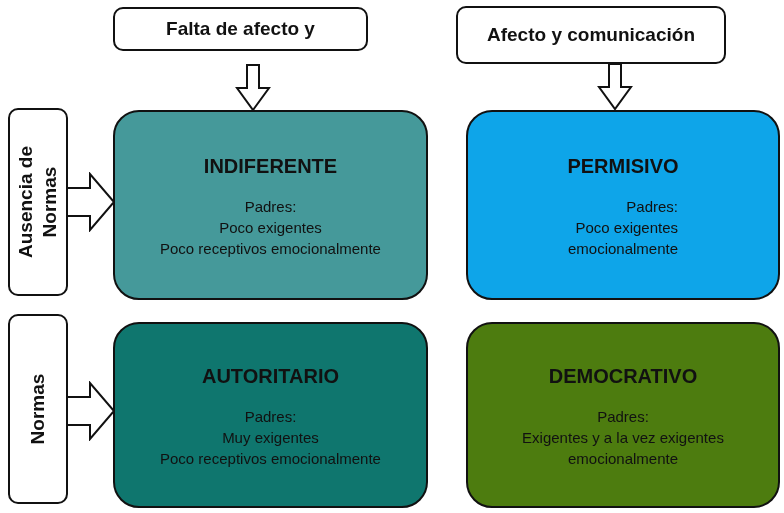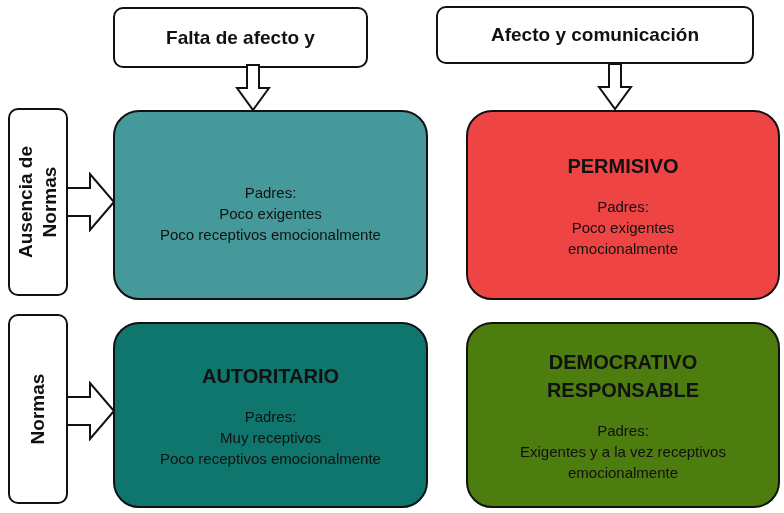--- a/index.html
+++ b/index.html
@@ -11,24 +11,24 @@
     .side { background: #fff; border-radius: 10px; }
     .side .vtext { transform: rotate(-90deg); white-space: nowrap; font-weight: bold; font-size: 19px; line-height: 24px; text-align: center; }
     .card { border-radius: 26px; }
     .card .title { font-weight: bold; font-size: 20px; line-height: 28px; }
     .card .body { margin-top: 16px; font-size: 15px; line-height: 21px; }
     .arrow { position: absolute; }
   </style>
 </head>
 <body>
 
-<div class="box hdr" style="left:113px; top:7px; width:255px; height:61px;">
+<div class="box hdr" style="left:113px; top:7px; width:255px; height:44px;">
   <span>Falta de afecto y</span>
 </div>
-<div class="box hdr" style="left:436px; top:6px; width:318px; height:58px;">
+<div class="box hdr" style="left:456px; top:6px; width:270px; height:58px;">
   <span>Afecto y comunicación</span>
 </div>
 
 <svg class="arrow" style="left:233px; top:64px;" width="40" height="48" viewBox="0 0 40 48">
   <polygon points="14,1 26,1 26,24 36,24 20,46 4,24 14,24" fill="#fff" stroke="#111" stroke-width="2"></polygon>
 </svg>
 <svg class="arrow" style="left:595px; top:63px;" width="40" height="48" viewBox="0 0 40 48">
   <polygon points="14,1 26,1 26,24 36,24 20,46 4,24 14,24" fill="#fff" stroke="#111" stroke-width="2"></polygon>
 </svg>
 
@@ -45,46 +45,46 @@
 </div>
 
 <svg class="arrow" style="left:66px; top:172px;" width="50" height="60" viewBox="0 0 50 60">
   <polygon points="1,16 24,16 24,2 48,30 24,58 24,44 1,44" fill="#fff" stroke="#111" stroke-width="2"></polygon>
 </svg>
 <svg class="arrow" style="left:66px; top:381px;" width="50" height="60" viewBox="0 0 50 60">
   <polygon points="1,16 24,16 24,2 48,30 24,58 24,44 1,44" fill="#fff" stroke="#111" stroke-width="2"></polygon>
 </svg>
 
 <div class="box card" style="left:113px; top:110px; width:315px; height:190px; background:#45999A;">
+  <div class="title">INDIFERENTE</div>
   <div class="body">
     <div>Padres:</div>
     <div>Poco exigentes</div>
     <div>Poco receptivos emocionalmente</div>
   </div>
 </div>
 
-<div class="box card" style="left:466px; top:110px; width:314px; height:190px; background:#ef4444;">
+<div class="box card" style="left:466px; top:110px; width:314px; height:190px; background:#0ea5e9;text-align:right;">
   <div class="title">PERMISIVO</div>
   <div class="body">
     <div>Padres:</div>
     <div>Poco exigentes</div>
     <div>emocionalmente</div>
   </div>
 </div>
 
 <div class="box card" style="left:113px; top:322px; width:315px; height:186px; background:#0f766e;">
   <div class="title">AUTORITARIO</div>
   <div class="body">
     <div>Padres:</div>
-    <div>Muy  receptivos</div>
+    <div>Muy  exigentes</div>
     <div>Poco receptivos emocionalmente</div>
   </div>
 </div>
 
 <div class="box card" style="left:466px; top:322px; width:314px; height:186px; background:#4d7c0f;">
   <div class="title">DEMOCRATIVO</div>
-  <div class="title">RESPONSABLE</div>
   <div class="body">
     <div>Padres:</div>
-    <div>Exigentes y a la vez receptivos</div>
+    <div>Exigentes y a la vez exigentes</div>
     <div>emocionalmente</div>
   </div>
 </div>
 
 </body></html>

